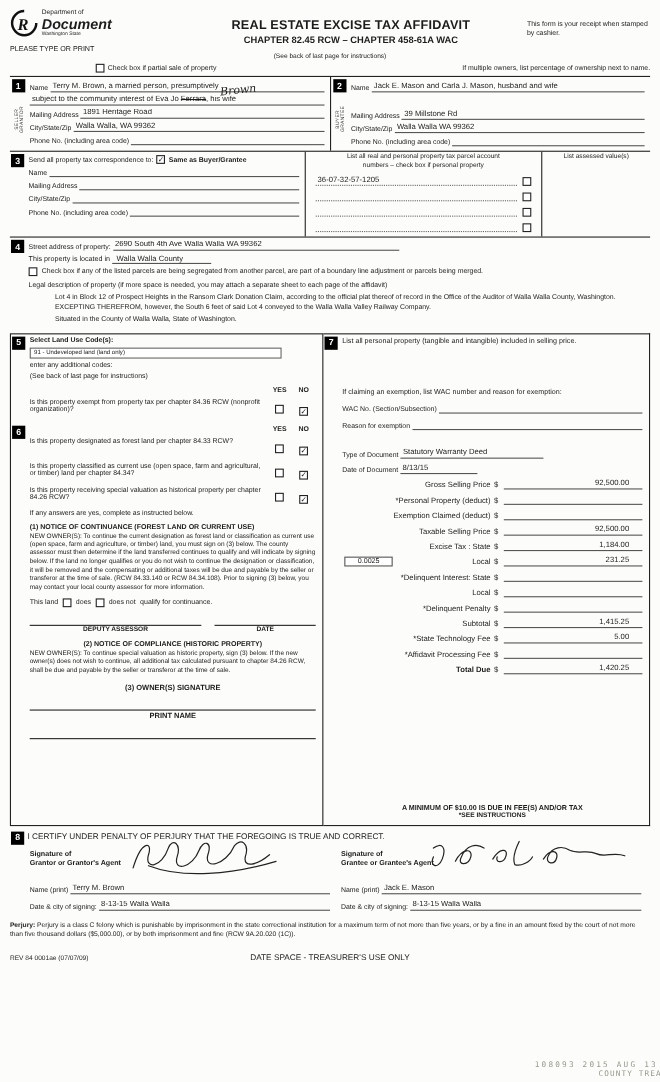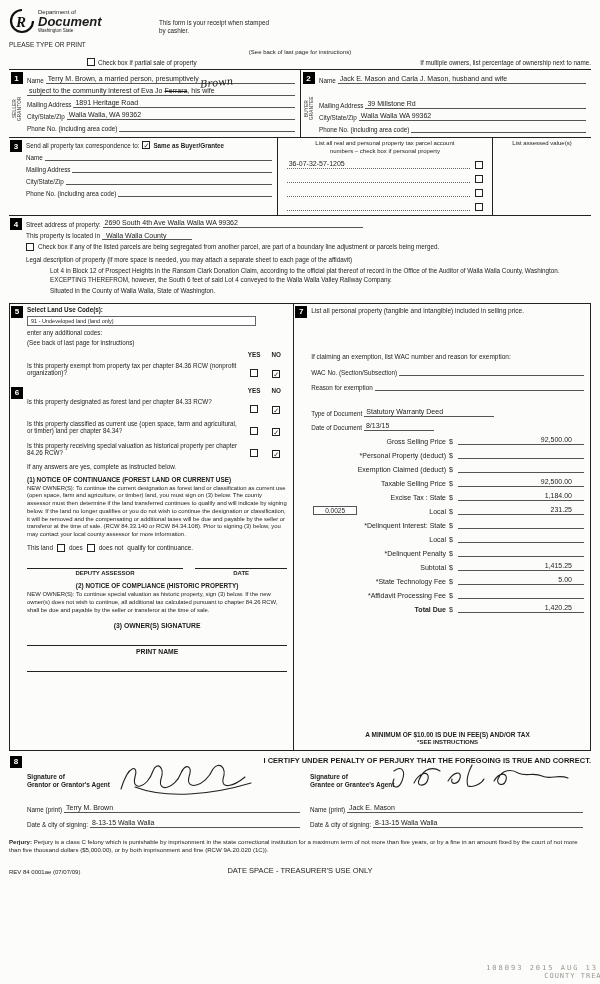--- a/index.html
+++ b/index.html
@@ -84,21 +84,21 @@
 .finlbl{flex:1;text-align:right;padding-right:3px;font-size:7px;white-space:nowrap}
 .find{width:9px;font-size:7px;flex:none}
 .finval{width:126px;border-bottom:1px solid #555;text-align:right;padding:0 12px 0 2px;min-height:9px;font-size:7px;flex:none}
 .ratebox{position:absolute;left:2px;bottom:0;border:1px solid #555;font-size:6.5px;padding:0 11px;background:#fff}
 .minnote{font-size:6.5px;font-weight:bold;text-align:center;margin-top:9px}
 .minnote2{font-size:6px;font-weight:bold;text-align:center;margin-top:1px}
 .sp{flex:none}
 .grow{flex:1}
 
 .sec8{margin-top:5px;position:relative;padding-left:16px}
-.certify{font-size:7.5px;font-weight:bold;text-align:right}
+.certify{font-size:7.5px;font-weight:normal;text-align:left}
 .sigrow{display:flex;margin-top:8px}
 .sigcell{width:50%;position:relative;padding:0 8px 0 2px}
 .siglabel{font-size:6.5px;line-height:1.35}
 .siglabel b{font-weight:bold}
 .sigsvg{position:absolute;top:-16px}
 .sig1{left:86px}
 .sig2{left:78px}
 
 .perjury{font-size:6.1px;line-height:1.35;margin-top:10px}
 .footer{display:flex;align-items:flex-end;margin-top:12px}
@@ -123,20 +123,24 @@
           <text x="7" y="19" font-size="15" font-weight="bold" font-style="italic" fill="#111" font-family="Liberation Serif, serif">R</text>
         </svg>
         <div class="dept">
           <div class="d1">Department of</div>
           <div class="d2">Document</div>
           <div class="d3">Washington State</div>
         </div>
       </div>
       <div class="please">PLEASE TYPE OR PRINT</div>
     </div>
+    <div class="titleblk">
+      <div class="title">REAL ESTATE EXCISE TAX AFFIDAVIT</div>
+      <div class="subtitle">CHAPTER 82.45 RCW – CHAPTER 458-61A WAC</div>
+    </div>
     <div class="receipt">
       <span>This form is your receipt</span>
       <span>when stamped by cashier.</span>
     </div>
   </div>
 
   <div class="seeback">(See back of last page for instructions)</div>
 
   <div class="cbrow">
     <span class="l">

